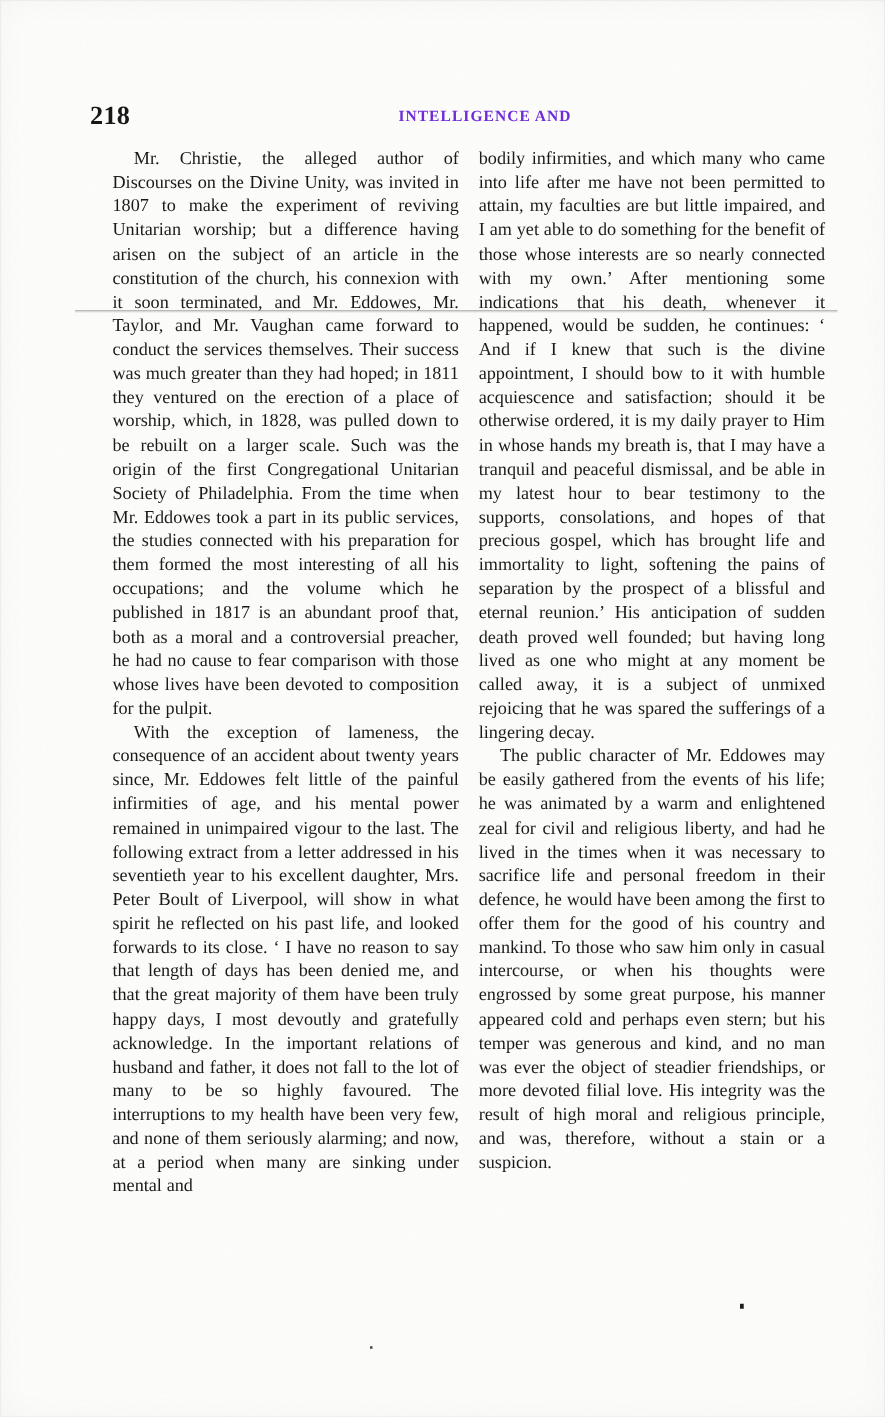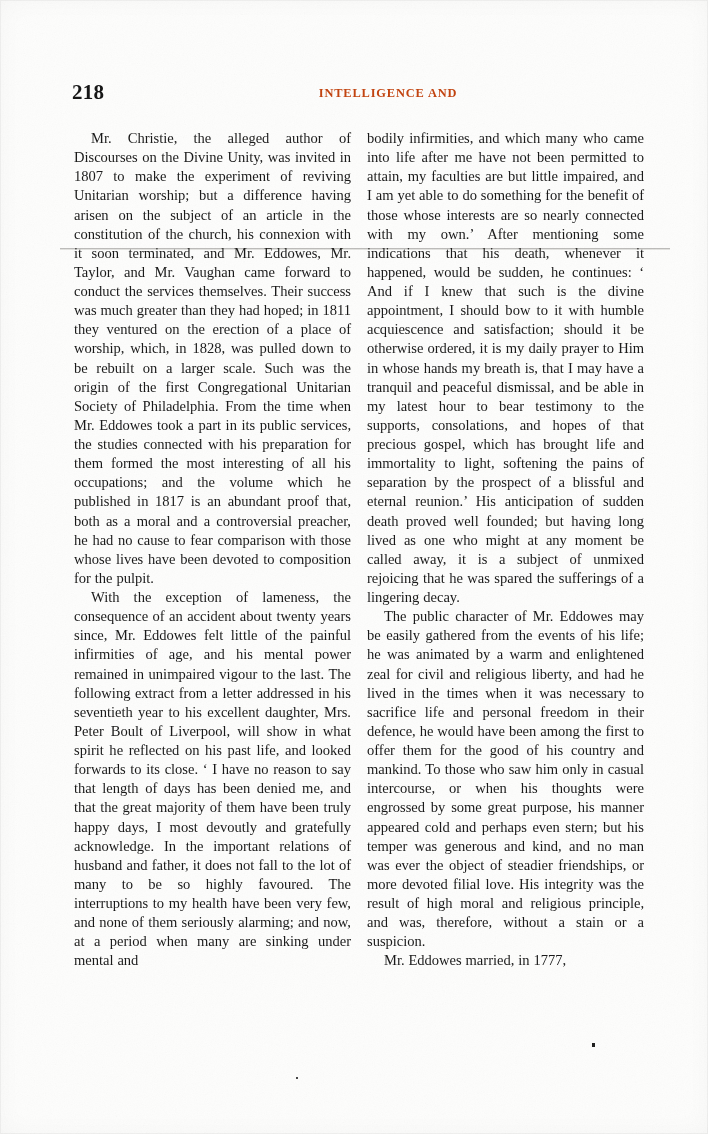--- a/index.html
+++ b/index.html
@@ -62,34 +62,33 @@
   }
   .head-title {
     position: absolute;
     left: 0;
     right: 0;
     top: 2px;
     text-align: center;
     font-size: 12.4px;
     font-weight: bold;
     letter-spacing: 0.85px;
-    color: #c2410c;
+    color: #6d28d9;
     line-height: 18px;
     padding-left: 58px;
   }
 
   
   .columns {
     position: absolute;
     top: 118px;
-    left: 74px;
+    left: 90px;
     width: 576px;
     display: flex;
     gap: 16px;
-    margin-top: 11px;
   }
   .col {
     width: 277px;
   }
 
   .col p {
     margin: 0;
     text-align: justify;
     text-align-last: left;
     font-size: 14.55px;
@@ -144,21 +143,20 @@
   <div class="columns">
 
     <div class="col">
       <p class="indent">Mr. Christie, the alleged author of Discourses on the Divine Unity, was invited in 1807 to make the experiment of reviving Unitarian worship; but a difference having arisen on the subject of an article in the constitution of the church, his connexion with it soon terminated, and Mr. Eddowes, Mr. Taylor, and Mr. Vaughan came forward to conduct the services themselves. Their success was much greater than they had hoped; in 1811 they ventured on the erection of a place of worship, which, in 1828, was pulled down to be rebuilt on a larger scale. Such was the origin of the first Congregational Unitarian Society of Philadelphia. From the time when Mr. Eddowes took a part in its public services, the studies connected with his preparation for them formed the most interesting of all his occupations; and the volume which he published in 1817 is an abundant proof that, both as a moral and a controversial preacher, he had no cause to fear comparison with those whose lives have been devoted to composition for the pulpit.</p>
       <p class="indent">With the exception of lameness, the consequence of an accident about twenty years since, Mr. Eddowes felt little of the painful infirmities of age, and his mental power remained in unimpaired vigour to the last. The following extract from a letter addressed in his seventieth year to his excellent daughter, Mrs. Peter Boult of Liverpool, will show in what spirit he reflected on his past life, and looked forwards to its close. ‘ I have no reason to say that length of days has been denied me, and that the great majority of them have been truly happy days, I most devoutly and gratefully acknowledge. In the important relations of husband and father, it does not fall to the lot of many to be so highly favoured. The interruptions to my health have been very few, and none of them seriously alarming; and now, at a period when many are sinking under mental and</p>
     </div>
 
     <div class="col">
       <p>bodily infirmities, and which many who came into life after me have not been permitted to attain, my faculties are but little impaired, and I am yet able to do something for the benefit of those whose interests are so nearly connected with my own.’ After mentioning some indications that his death, whenever it happened, would be sudden, he continues: ‘ And if I knew that such is the divine appointment, I should bow to it with humble acquiescence and satisfaction; should it be otherwise ordered, it is my daily prayer to Him in whose hands my breath is, that I may have a tranquil and peaceful dismissal, and be able in my latest hour to bear testimony to the supports, consolations, and hopes of that precious gospel, which has brought life and immortality to light, softening the pains of separation by the prospect of a blissful and eternal reunion.’ His anticipation of sudden death proved well founded; but having long lived as one who might at any moment be called away, it is a subject of unmixed rejoicing that he was spared the sufferings of a lingering decay.</p>
       <p class="indent">The public character of Mr. Eddowes may be easily gathered from the events of his life; he was animated by a warm and enlightened zeal for civil and religious liberty, and had he lived in the times when it was necessary to sacrifice life and personal freedom in their defence, he would have been among the first to offer them for the good of his country and mankind. To those who saw him only in casual intercourse, or when his thoughts were engrossed by some great purpose, his manner appeared cold and perhaps even stern; but his temper was generous and kind, and no man was ever the object of steadier friendships, or more devoted filial love. His integrity was the result of high moral and religious principle, and was, therefore, without a stain or a suspicion.</p>
-      <p class="indent">Mr. Eddowes married, in 1777,</p>
     </div>
 
   </div>
 
   <div class="crease"></div>
   <div class="crease secondary"></div>
   <div class="speck s1"></div>
   <div class="speck s2"></div>
 
   <svg class="scan-grain" width="708" height="1134" aria-hidden="true">

